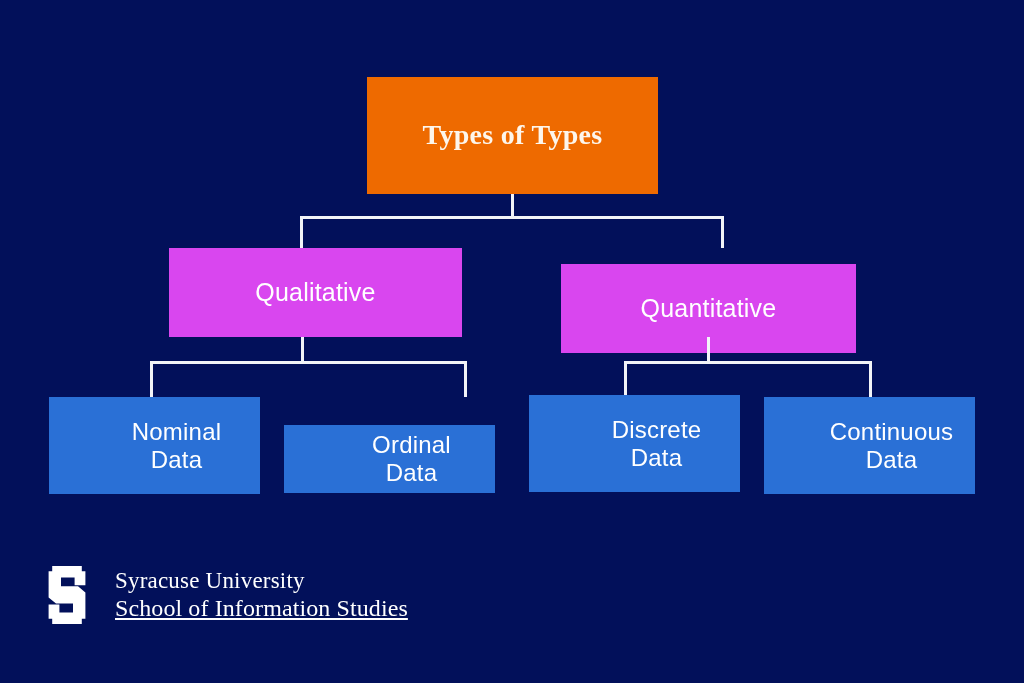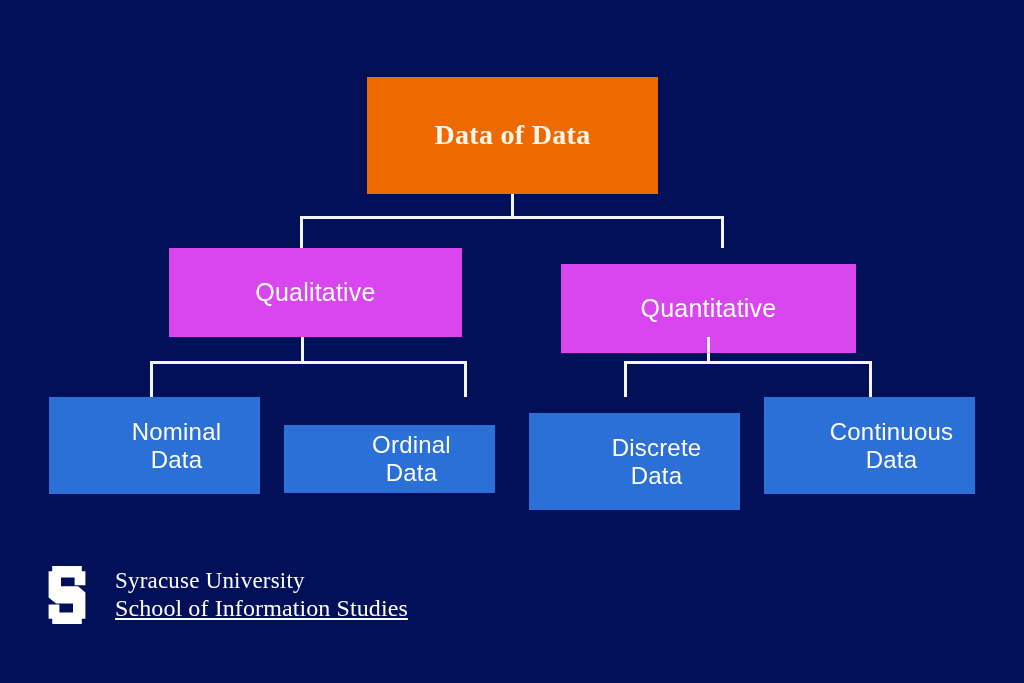--- a/index.html
+++ b/index.html
@@ -94,21 +94,21 @@
     line-height: 1.2;
     letter-spacing: 0.1px;
     text-decoration: underline;
   }
 </style>
 </head>
 <body>
 
 <div id="canvas">
 
-  <div class="node node-root" style="left:367px; top:77px; width:291px; height:117px;">Data of Data</div>
+  <div class="node node-root" style="left:367px; top:77px; width:291px; height:117px;">Types of Types</div>
 
   <div class="conn conn-v" style="left:511px; top:194px; width:3px; height:24px;"></div>
   <div class="conn conn-h" style="left:300px; top:216px; width:424px; height:3px;"></div>
   <div class="conn conn-v" style="left:300px; top:216px; width:3px; height:32px;"></div>
   <div class="conn conn-v" style="left:721px; top:216px; width:3px; height:32px;"></div>
 
   <div class="node node-branch" style="left:169px; top:248px; width:293px; height:89px;">Qualitative</div>
 
   <div class="node node-branch" style="left:561px; top:264px; width:295px; height:89px;">Quantitative</div>
 
@@ -121,21 +121,21 @@
   <div class="conn conn-h" style="left:624px; top:361px; width:248px; height:3px;"></div>
   <div class="conn conn-v" style="left:624px; top:361px; width:3px; height:36px;"></div>
   <div class="conn conn-v" style="left:869px; top:361px; width:3px; height:36px;"></div>
 
   <div class="node node-leaf" style="left:49px; top:397px; width:211px; height:97px;">Nominal
 Data</div>
 
   <div class="node node-leaf" style="left:284px; top:397px; width:211px; height:68px;margin-top:28px;">Ordinal
 Data</div>
 
-  <div class="node node-leaf" style="left:529px; top:413px; width:211px; height:97px;">Discrete
+  <div class="node node-leaf" style="left:529px; top:395px; width:211px; height:97px;">Discrete
 Data</div>
 
   <div class="node node-leaf" style="left:764px; top:397px; width:211px; height:97px;">Continuous
 Data</div>
 
   <div id="logo-block">
     <svg id="logo-mark" viewBox="0 0 38 58" aria-hidden="true">
       <path fill="#ffffff" d="M4.2 0 H33.8 V5.2 H37.4 V19.2 H26.6 V11.4 H13.0 V20.2 H30.0 L37.4 26.4 V52.8 H33.8 V58 H4.2 V52.8 H0.6 V38.4 H11.4 V46.6 H25.0 V37.6 H8.0 L0.6 31.4 V5.2 H4.2 Z"></path>
     </svg>
     <div id="logo-text">

